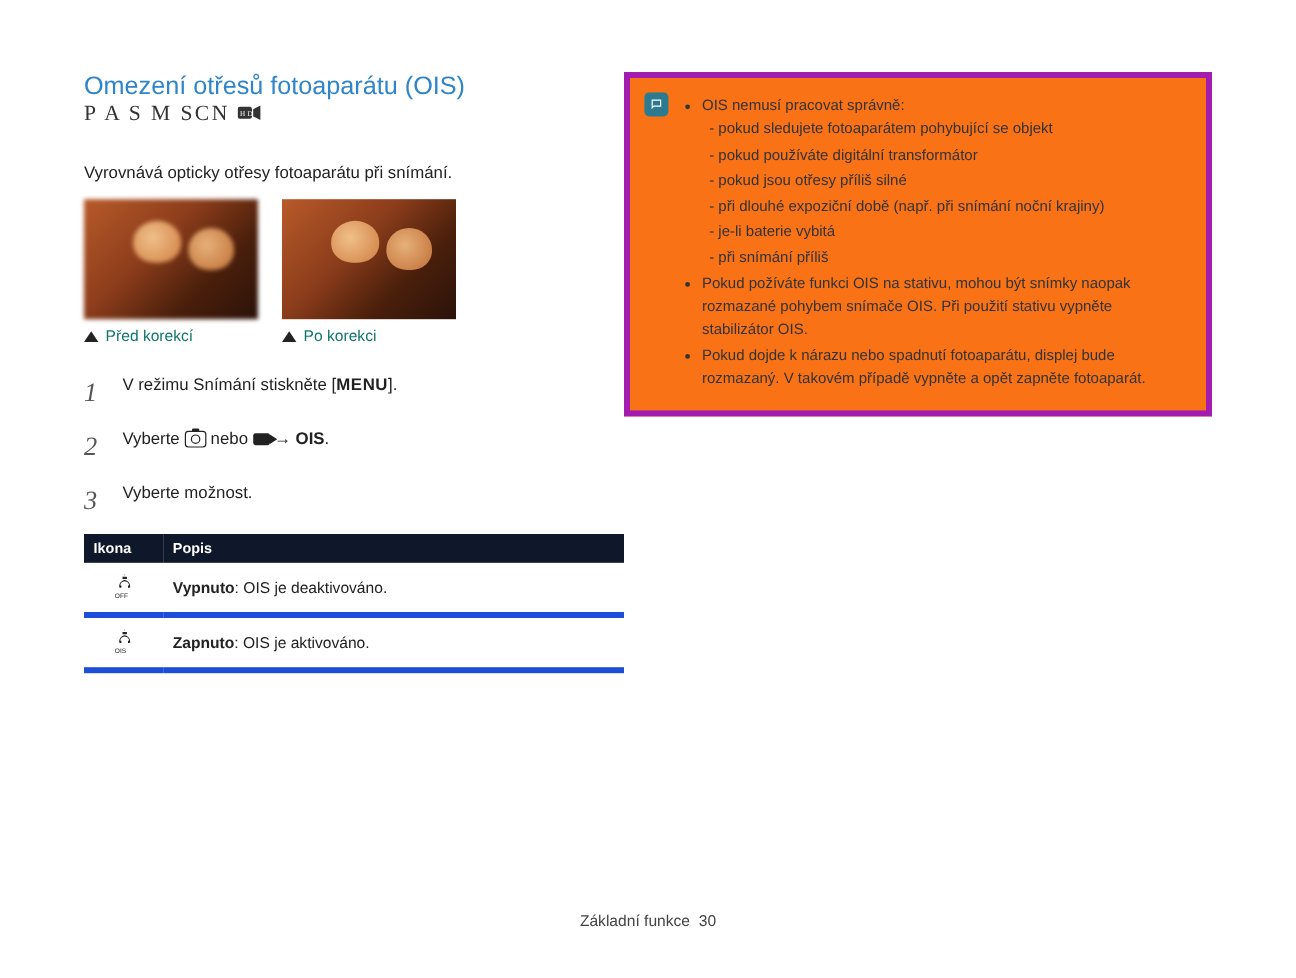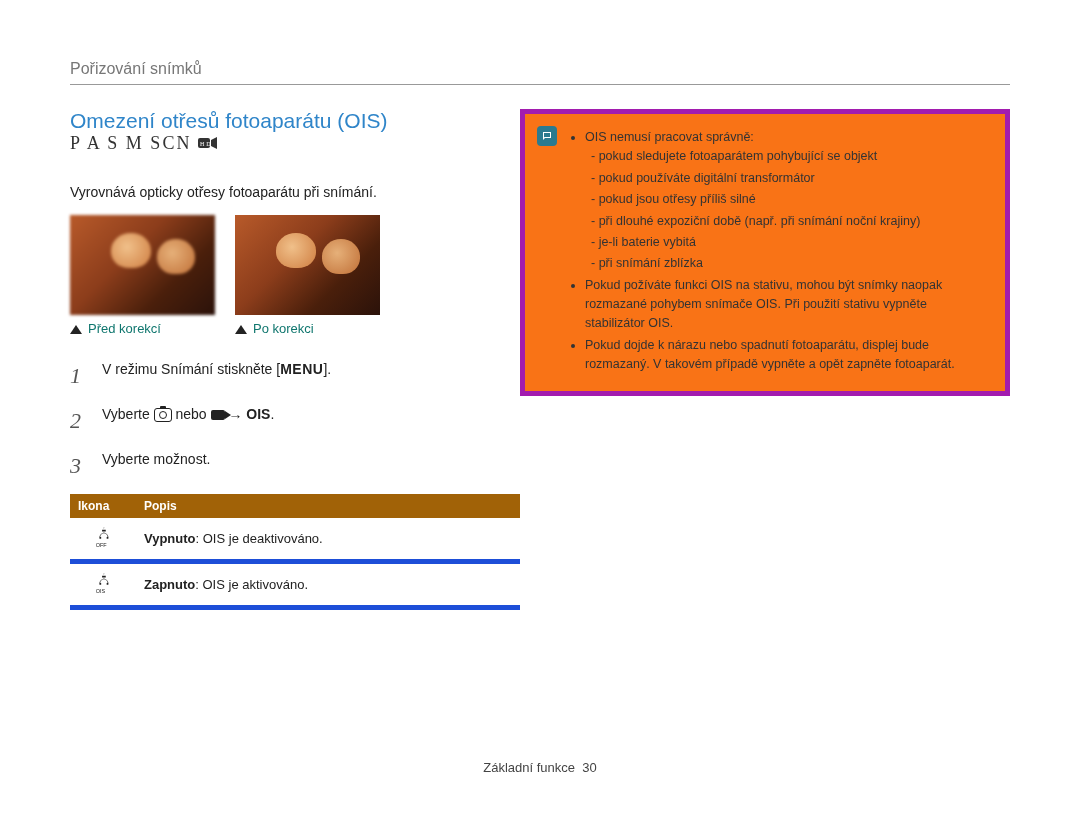--- a/index.html
+++ b/index.html
@@ -176,21 +176,21 @@
     border-bottom:4px solid transparent;
     border-left:6px solid #222;
   }
   .options-table {
     width: 100%;
     border-collapse: collapse;
     margin-top: 8px;
     font-size: 13px;
   }
   .options-table th {
-    background: #a16207;
+    background: #0f172a;
     color: #fff;
     font-weight: bold;
     text-align: left;
     padding: 5px 8px;
     font-size: 12px;
   }
   .options-table td {
     padding: 8px;
     border-bottom: 5px solid #1d4ed8;
     vertical-align: middle;
@@ -246,21 +246,20 @@
     font-size: 13px;
     color: #444;
     margin-top: auto;
   }
   .bold { font-weight: bold; }
 </style>
 </head>
 <body>
 
 <div class="page">
-  <div class="breadcrumb">Pořizování snímků</div>
 
   <div class="content">
     <div class="left-col">
 
       <div>
         <span class="section-title">Omezení otřesů fotoaparátu (OIS)</span>
         <span class="mode-letters">
           <span>P A S M SCN</span>
           <span class="video-icon">
             <svg width="20" height="14" viewBox="0 0 20 14">
@@ -348,21 +347,21 @@
         </div>
         <ul>
           <li>
             <span>OIS nemusí pracovat správně:</span>
             <ul>
               <li>pokud sledujete fotoaparátem pohybující se objekt</li>
               <li>pokud používáte digitální transformátor</li>
               <li>pokud jsou otřesy příliš silné</li>
               <li>při dlouhé expoziční době (např. při snímání noční krajiny)</li>
               <li>je-li baterie vybitá</li>
-              <li>při snímání zblízka</li>
+              <li>při snímání příliš</li>
             </ul>
           </li>
           <li>Pokud požíváte funkci OIS na stativu, mohou být snímky naopak rozmazané pohybem snímače OIS. Při použití stativu vypněte stabilizátor OIS.</li>
           <li>Pokud dojde k nárazu nebo spadnutí fotoaparátu, displej bude rozmazaný. V takovém případě vypněte a opět zapněte fotoaparát.</li>
         </ul>
       </div>
     </div>
   </div>
 
   <div class="footer">

